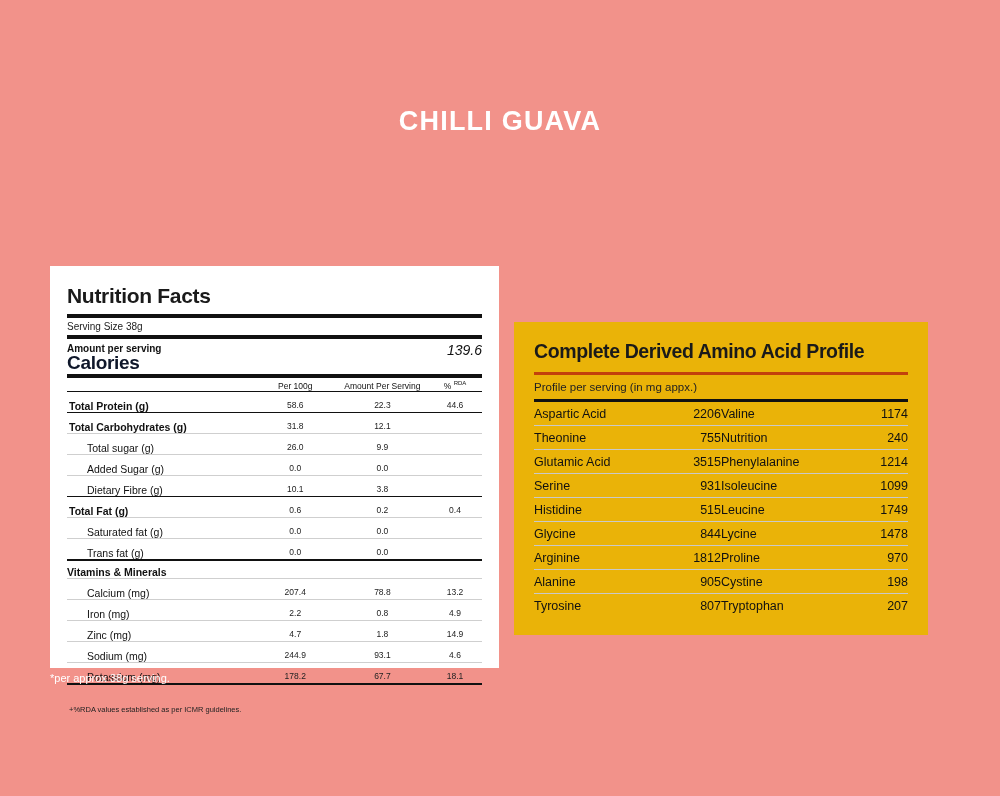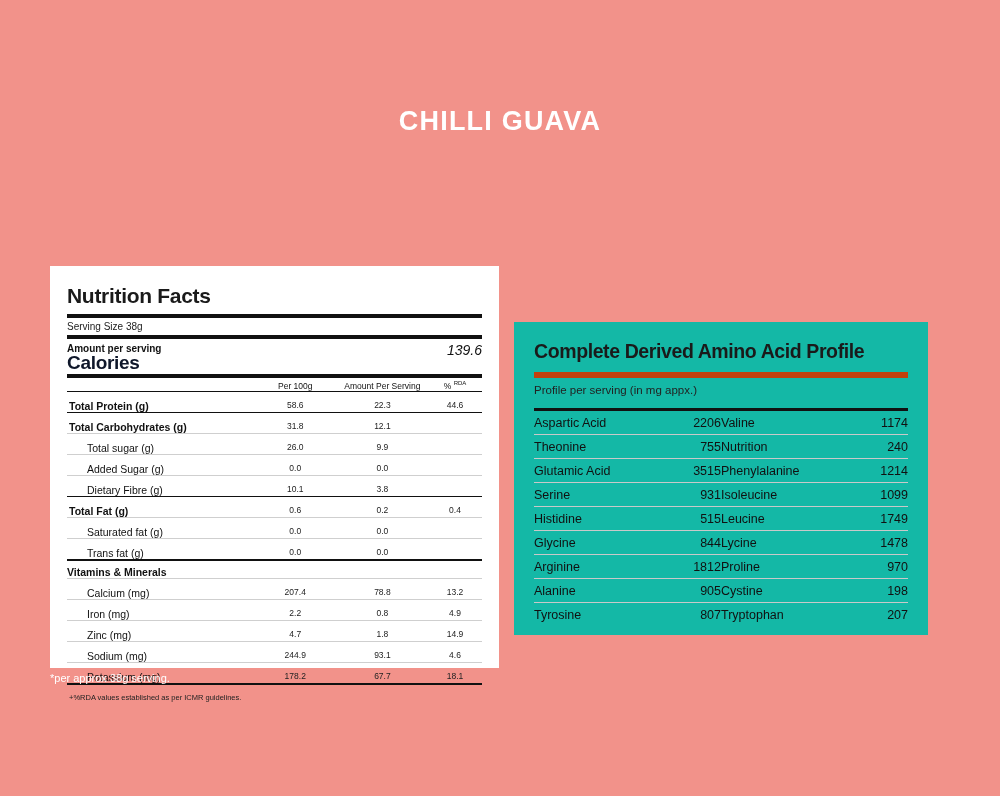--- a/index.html
+++ b/index.html
@@ -127,54 +127,54 @@
     font-size: 10.5px;
     height: 17px;
     padding-left: 2px;
     color: #111;
   }
   .nf-foot {
     border-top: 2px solid #111;
     margin-top: 0px;
     font-size: 7.5px;
     color: #222;
-    padding-top: 8px;
+    padding-top: 20px;
     padding-left: 2px;
   }
   .nf-note {
     position: absolute;
     left: 50px;
     top: 672px;
     color: #ffffff;
     font-size: 11px;
   }
 
   
   .amino-panel {
     position: absolute;
     left: 514px;
     top: 322px;
     width: 414px;
     height: 313px;
-    background: #14b8a6;
+    background: #eab308;
     box-sizing: border-box;
     padding: 18px 20px 10px 20px;
   }
   .aa-title {
     font-size: 19.5px;
     font-weight: bold;
     color: #1a1a1a;
     letter-spacing: -0.4px;
     margin-bottom: 9px;
   }
   .aa-sub {
     font-size: 11.5px;
     color: #222;
-    padding: 6px 0 12px 0;
-    border-top: 6px solid #c2410c;
+    padding: 6px 0 6px 0;
+    border-top: 3px solid #c2410c;
   }
   table.aa-table {
     width: 100%;
     border-collapse: collapse;
     border-top: 3px solid #111;
   }
   table.aa-table td {
     border-bottom: 1px solid #c9c9c9;
     height: 23px;
     font-size: 12.5px;

